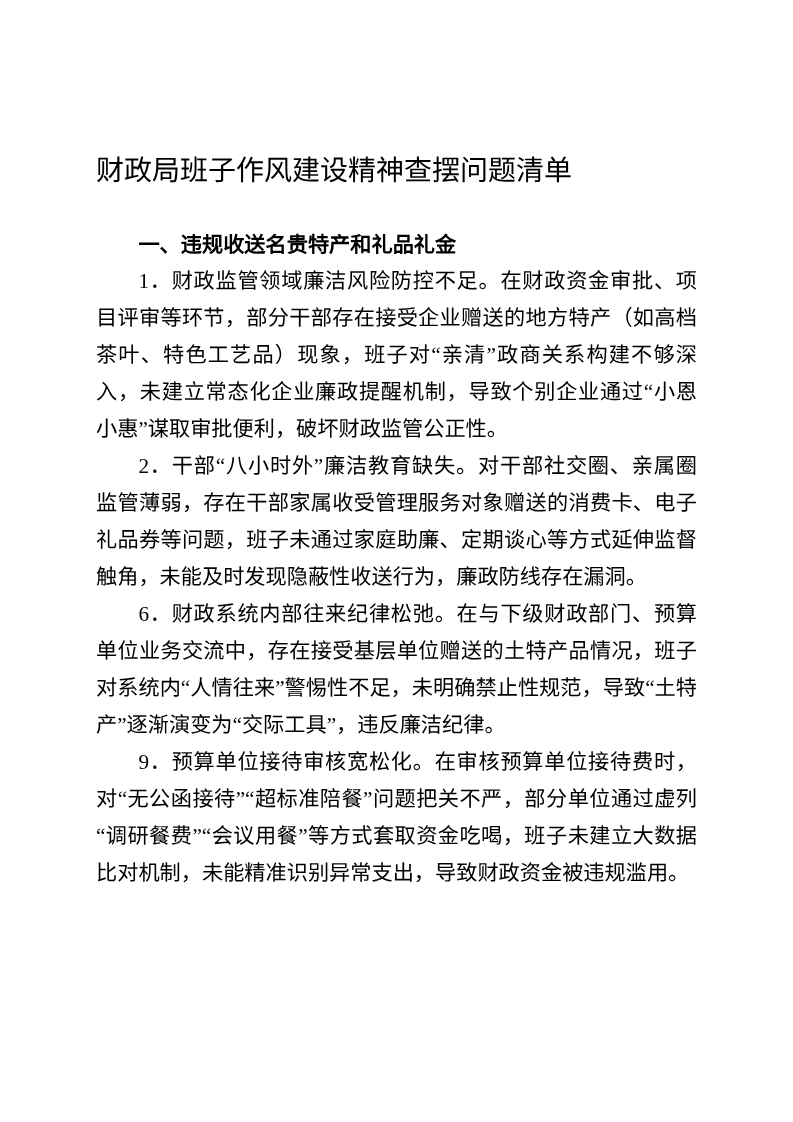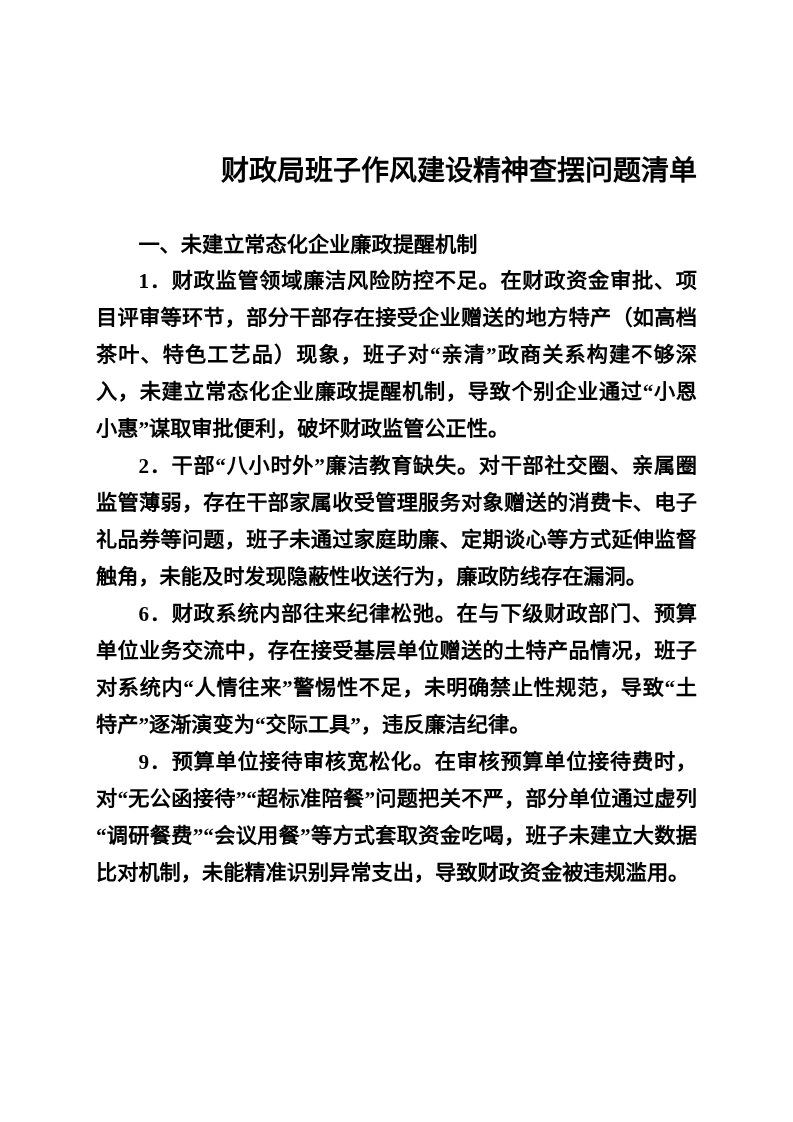--- a/index.html
+++ b/index.html
@@ -15,54 +15,54 @@
     margin: 0 auto;
     background: #ffffff;
     color: #000000;
     box-sizing: border-box;
     padding: 148px 96px 0 96px;
     overflow: hidden;
   }
   .doc-title {
     font-family: "Liberation Serif", "DejaVu Serif", serif;
     font-size: 28px;
-    font-weight: 700;
+    font-weight: 400;
     line-height: 46px;
-    text-align: right;
+    text-align: left;
     margin: 0 0 32px 0;
     white-space: nowrap;
   }
   .section-heading {
     font-family: "Liberation Sans", "DejaVu Sans", sans-serif;
     font-size: 21.2px;
     font-weight: 700;
     line-height: 37px;
     text-indent: 2em;
     margin: 0;
   }
   .para {
     font-family: "Liberation Serif", "DejaVu Serif", serif;
     font-size: 21.2px;
-    font-weight: 700;
+    font-weight: 400;
     line-height: 37px;
     text-align: justify;
     text-indent: 2em;
     margin: 0;
     word-break: break-all;
   }
 </style>
 </head>
 <body>
 
 <div class="page">
 
   <h1 class="doc-title">财政局班子作风建设精神查摆问题清单</h1>
 
   <section>
-    <h2 class="section-heading">一、未建立常态化企业廉政提醒机制</h2>
+    <h2 class="section-heading">一、违规收送名贵特产和礼品礼金</h2>
     <p class="para">1．财政监管领域廉洁风险防控不足。在财政资金审批、项目评审等环节，部分干部存在接受企业赠送的地方特产（如高档茶叶、特色工艺品）现象，班子对“亲清”政商关系构建不够深入，未建立常态化企业廉政提醒机制，导致个别企业通过“小恩小惠”谋取审批便利，破坏财政监管公正性。</p>
     <p class="para">2．干部“八小时外”廉洁教育缺失。对干部社交圈、亲属圈监管薄弱，存在干部家属收受管理服务对象赠送的消费卡、电子礼品券等问题，班子未通过家庭助廉、定期谈心等方式延伸监督触角，未能及时发现隐蔽性收送行为，廉政防线存在漏洞。</p>
     <p class="para">6．财政系统内部往来纪律松弛。在与下级财政部门、预算单位业务交流中，存在接受基层单位赠送的土特产品情况，班子对系统内“人情往来”警惕性不足，未明确禁止性规范，导致“土特产”逐渐演变为“交际工具”，违反廉洁纪律。</p>
   </section>
 
   <section>
     <p class="para">9．预算单位接待审核宽松化。在审核预算单位接待费时，对“无公函接待”“超标准陪餐”问题把关不严，部分单位通过虚列“调研餐费”“会议用餐”等方式套取资金吃喝，班子未建立大数据比对机制，未能精准识别异常支出，导致财政资金被违规滥用。</p>
   </section>
 
 </div>

